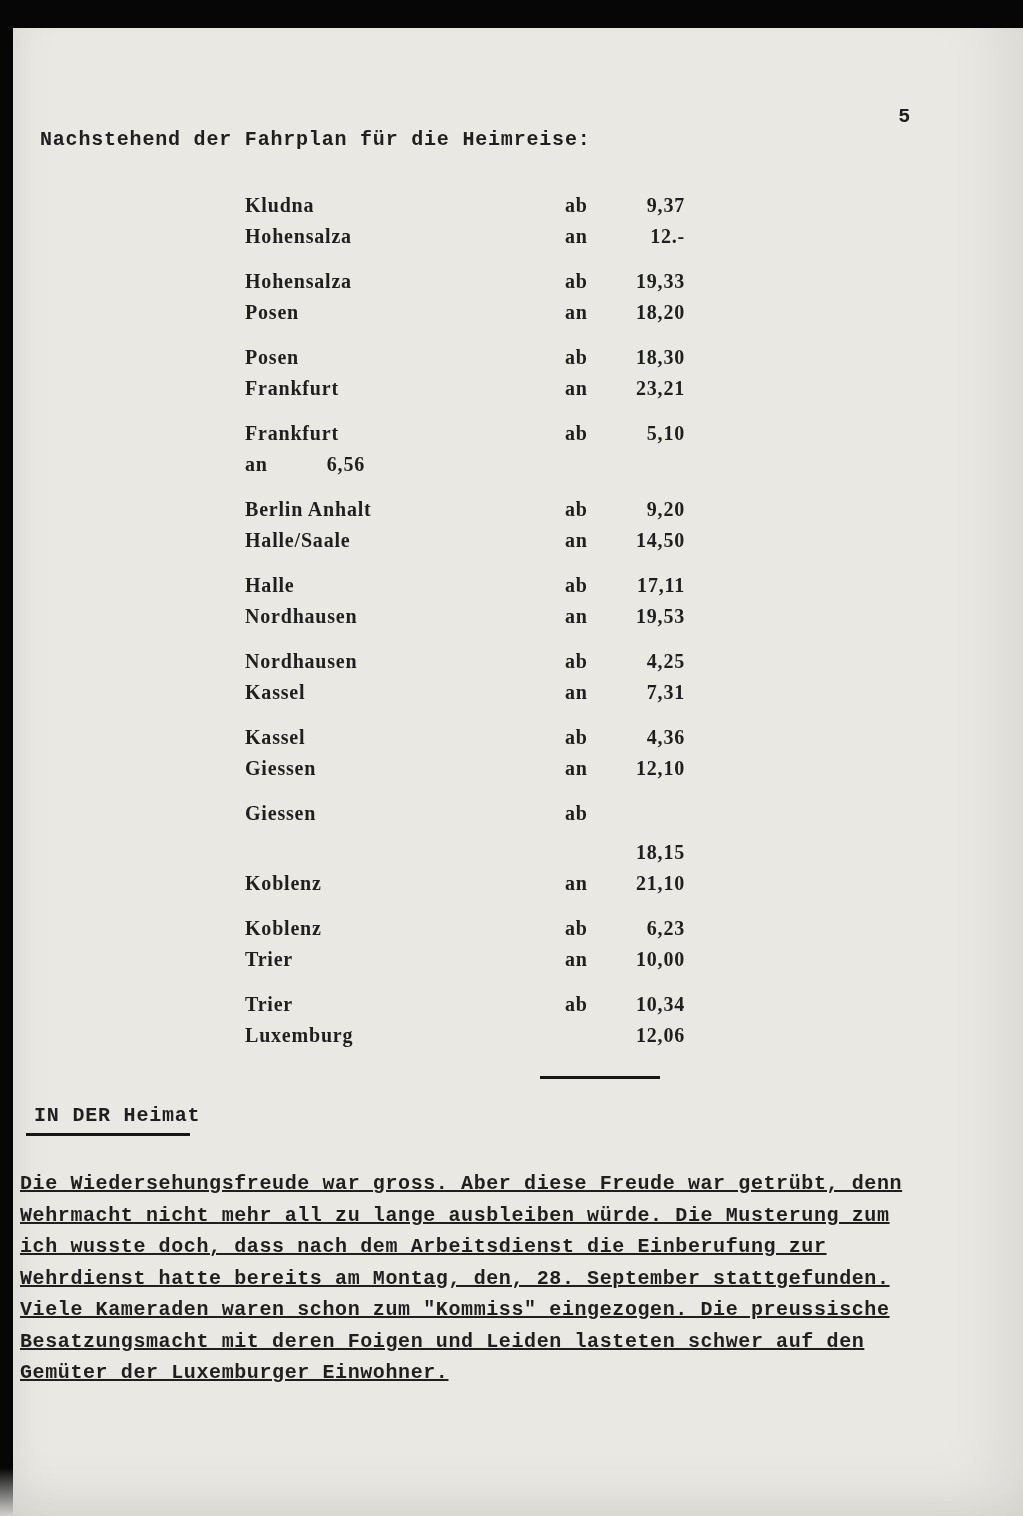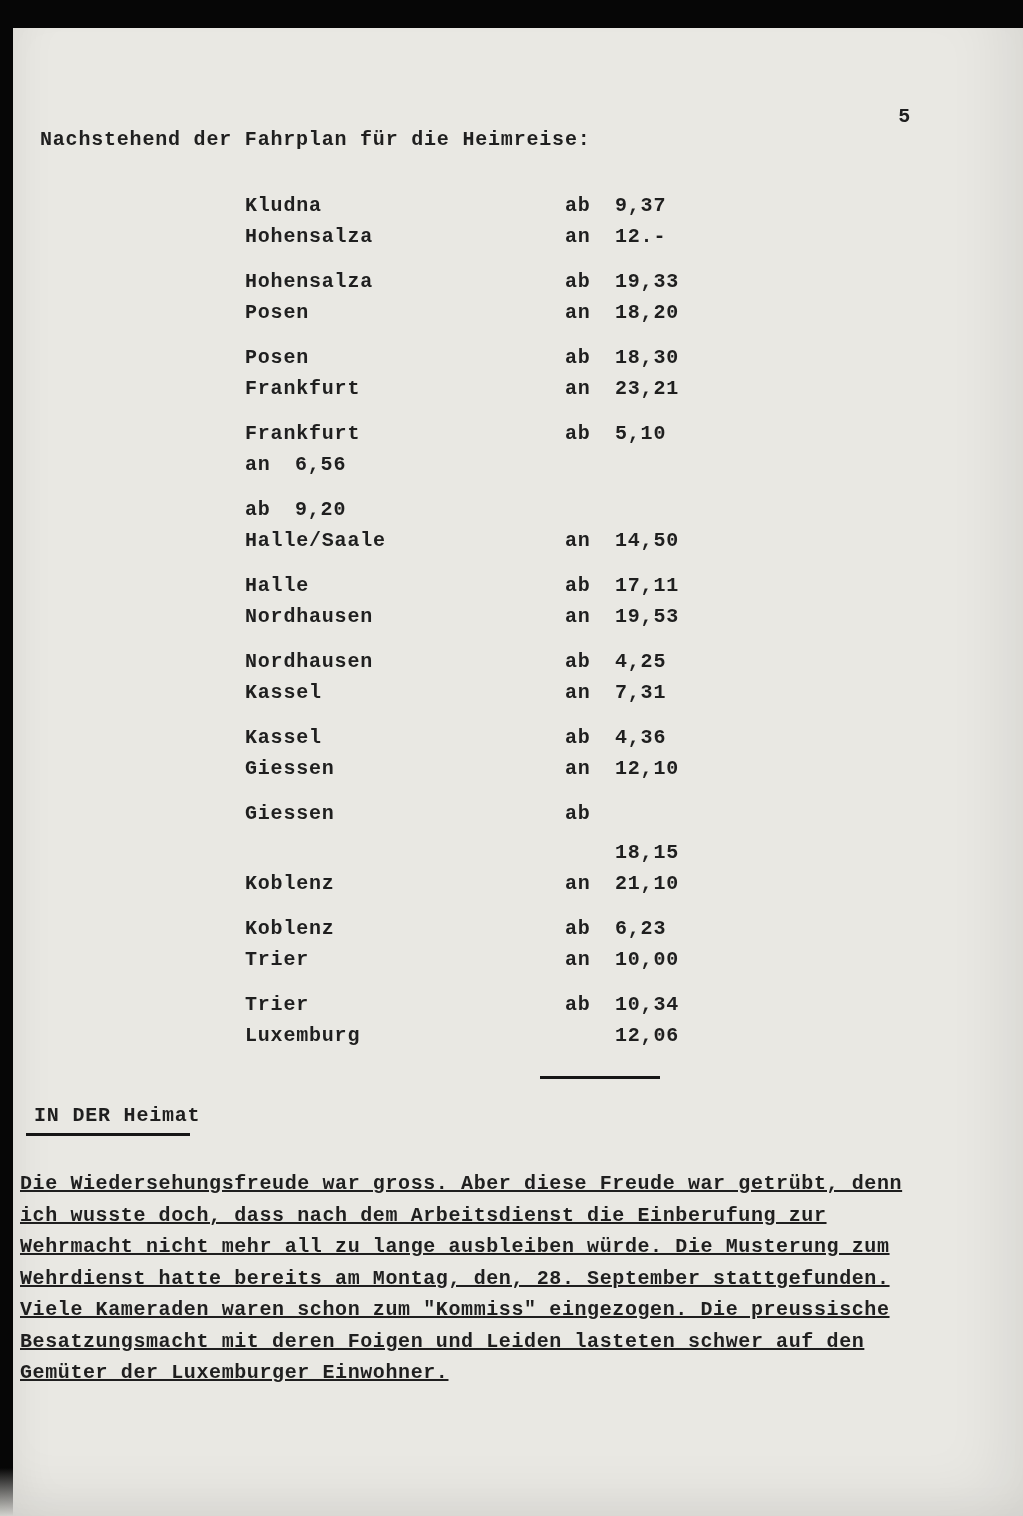--- a/index.html
+++ b/index.html
@@ -10,25 +10,25 @@
     box-shadow:inset -20px -14px 60px rgba(0,0,0,0.07), inset 20px 0 40px rgba(0,0,0,0.05);
   }
   .edge-top{position:absolute;top:0;left:0;width:1023px;height:28px;background:#060606;}
   .edge-left{position:absolute;top:0;left:0;width:13px;height:1468px;background:#060606;}
   .edge-left:after{content:"";position:absolute;left:0;top:100%;width:13px;height:48px;
     background:linear-gradient(#060606,rgba(6,6,6,0));}
   .page-number{position:absolute;top:105px;right:112px;font-size:20px;font-weight:700;letter-spacing:.8px;}
   .heading{position:absolute;top:128px;left:40px;font-size:20px;font-weight:700;letter-spacing:.8px;white-space:pre;}
   .schedule{position:absolute;top:190px;left:245px;font-size:20px;font-weight:700;letter-spacing:.8px;}
   .group{margin-bottom:14px;}
-  .row{display:flex;line-height:31px;white-space:pre;}
+  .row{display:flex;line-height:31px;white-space:pre;font-family:Liberation Serif, serif;}
   .row.cont{margin-top:8px;}
   .row .station{width:320px;}
   .row .dir{width:50px;}
-  .row .time{width:70px;}
+  .row .time{width:70px;text-align:right;}
   .closing-rule{position:absolute;top:1076px;left:540px;width:120px;height:3px;background:#161616;}
   .section-title{position:absolute;top:1096px;left:26px;margin:8px;font-size:20px;font-weight:700;letter-spacing:.8px;}
   .title-underline{position:absolute;top:1133px;left:26px;width:164px;height:3px;background:#161616;}
   .paragraph{position:absolute;top:1168px;left:20px;font-size:20px;font-weight:700;letter-spacing:.6px;line-height:31.5px;text-decoration:underline;}
   .pline{white-space:pre;}
 </style>
 </head>
 <body>
 
 <div class="scan">
@@ -50,21 +50,21 @@
       </div>
       <div class="group">
         <div class="row"><span class="station">Posen</span><span class="dir">ab</span><span class="time">18,30</span></div>
         <div class="row"><span class="station">Frankfurt</span><span class="dir">an</span><span class="time">23,21</span></div>
       </div>
       <div class="group">
         <div class="row"><span class="station">Frankfurt</span><span class="dir">ab</span><span class="time">5,10</span></div>
         <div class="row"><span class="dir">an</span><span class="time">6,56</span></div>
       </div>
       <div class="group">
-        <div class="row"><span class="dir">ab</span><span class="time">9,20</span></div>
+        <div class="row"><span class="station">Berlin Anhalt</span><span class="dir">ab</span><span class="time">9,20</span></div>
         <div class="row"><span class="station">Halle/Saale</span><span class="dir">an</span><span class="time">14,50</span></div>
       </div>
       <div class="group">
         <div class="row"><span class="station">Halle</span><span class="dir">ab</span><span class="time">17,11</span></div>
         <div class="row"><span class="station">Nordhausen</span><span class="dir">an</span><span class="time">19,53</span></div>
       </div>
       <div class="group">
         <div class="row"><span class="station">Nordhausen</span><span class="dir">ab</span><span class="time">4,25</span></div>
         <div class="row"><span class="station">Kassel</span><span class="dir">an</span><span class="time">7,31</span></div>
       </div>
@@ -87,20 +87,20 @@
       </div>
     </div>
 
   <div class="closing-rule"></div>
 
   <h2 class="section-title">IN DER Heimat</h2>
   <div class="title-underline"></div>
 
   <div class="paragraph">
       <div class="pline">Die Wiedersehungsfreude war gross. Aber diese Freude war getrübt, denn</div>
+      <div class="pline">Wehrmacht nicht mehr all zu lange ausbleiben würde. Die Musterung zum</div>
       <div class="pline">ich wusste doch, dass nach dem Arbeitsdienst die Einberufung zur</div>
-      <div class="pline">Wehrmacht nicht mehr all zu lange ausbleiben würde. Die Musterung zum</div>
       <div class="pline">Wehrdienst hatte bereits am Montag, den, 28. September stattgefunden.</div>
       <div class="pline">Viele Kameraden waren schon zum "Kommiss" eingezogen. Die preussische</div>
       <div class="pline">Besatzungsmacht mit deren Foigen und Leiden lasteten schwer auf den</div>
       <div class="pline">Gemüter der Luxemburger Einwohner.</div>
     </div>
 </div>
 
 </body></html>

